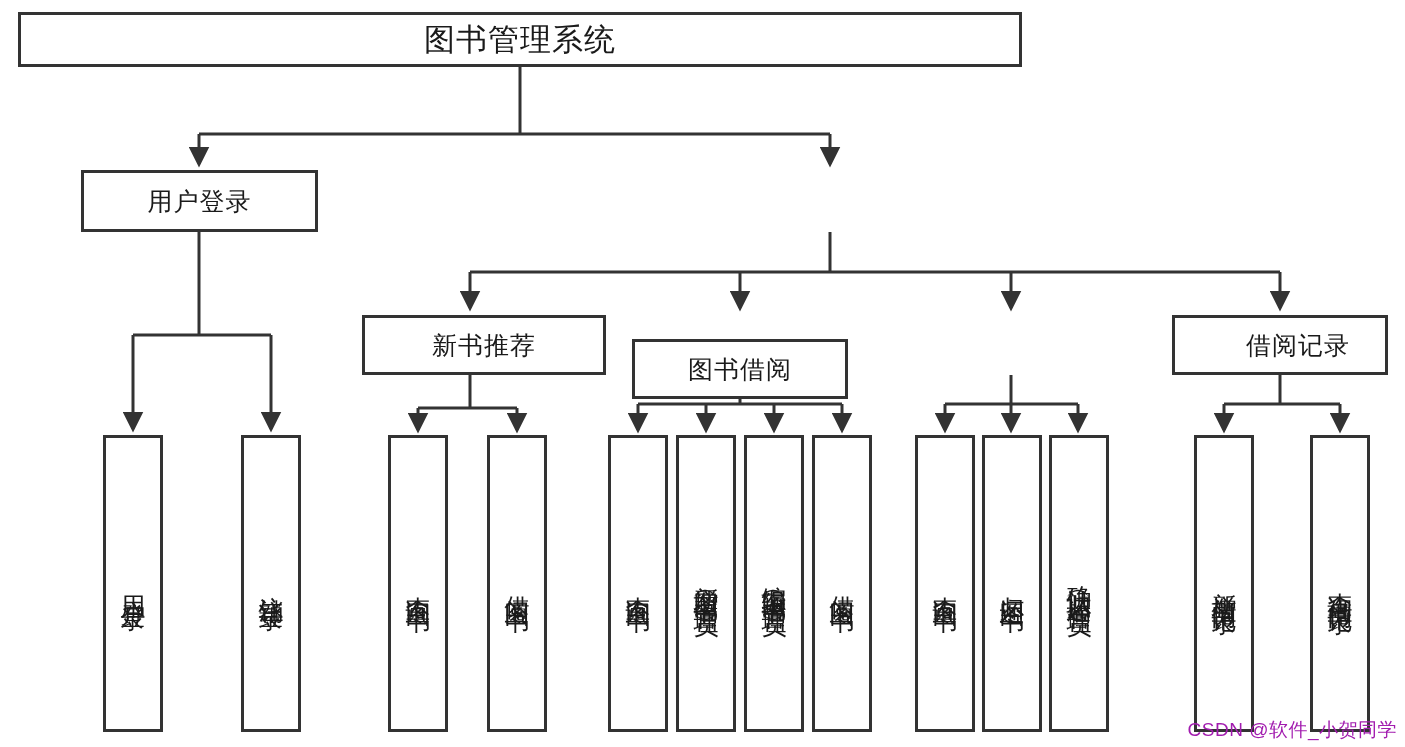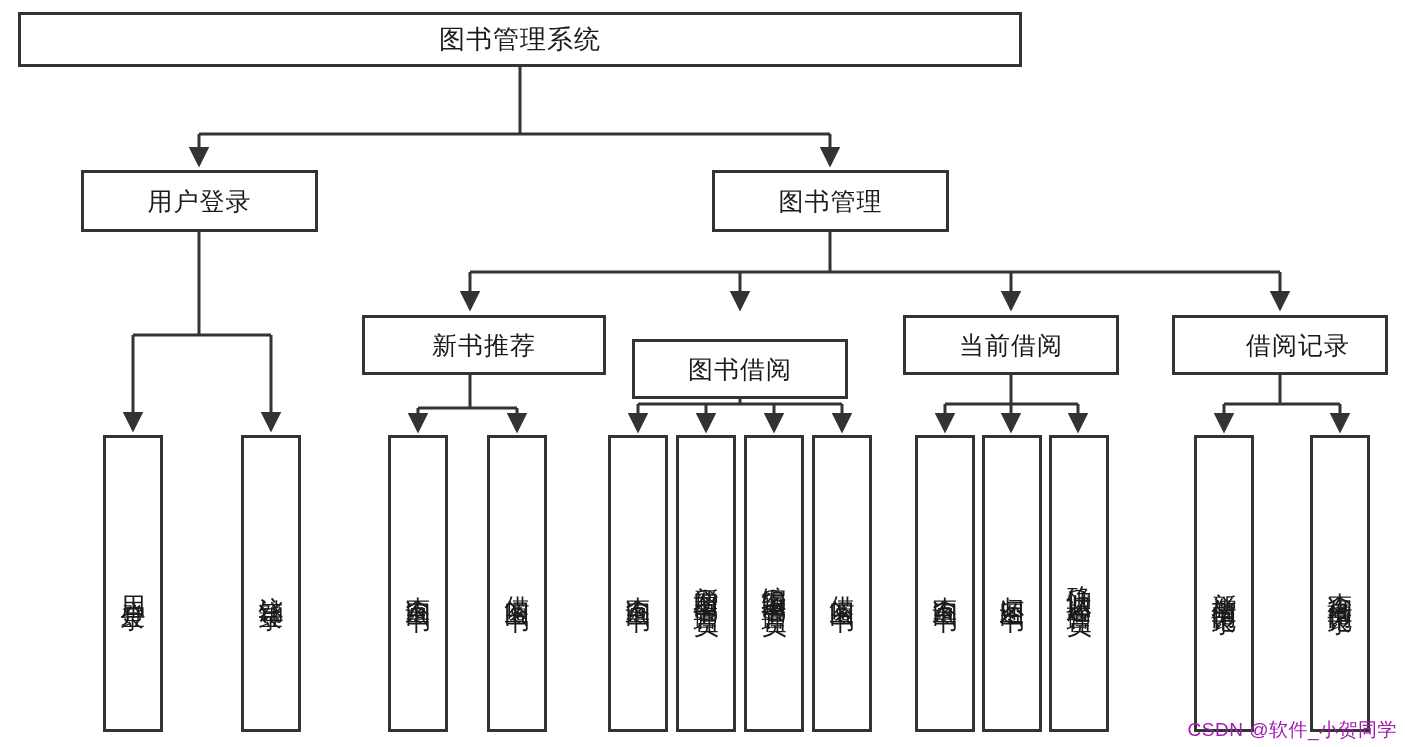--- a/index.html
+++ b/index.html
@@ -45,21 +45,21 @@
     font-size: 25px;
     letter-spacing: 4px;
     line-height: 1;
     padding: 4px 0;
   }
   .node.vert span {
     writing-mode: vertical-rl;
     text-orientation: upright;
   }
   .node.root {
-    font-size: 26px;
+    font-size: 31px;
   }
   .watermark {
     position: absolute;
     right: 8px;
     bottom: 4px;
     font-size: 19px;
     color: #a21caf;
     white-space: nowrap;
     letter-spacing: 0.5px;
   }
@@ -122,32 +122,26 @@
     </g>
   </svg>
 
   <div class="node horiz root" style="left:18px; top:12px; width:1004px; height:55px;">
     <span>图书管理系统</span>
   </div>
 
   <div class="node horiz" style="left:81px; top:170px; width:237px; height:62px;">
     <span>用户登录</span>
   </div>
-  <div class="node horiz" style="left:712px; top:170px; width:237px; height:62px;">
-    <span>图书管理</span>
-  </div>
 
   <div class="node horiz" style="left:362px; top:315px; width:244px; height:60px;">
     <span>新书推荐</span>
   </div>
   <div class="node horiz" style="left:632px; top:315px; width:216px; height:60px;margin-top:24px;">
     <span>图书借阅</span>
-  </div>
-  <div class="node horiz" style="left:903px; top:315px; width:216px; height:60px;">
-    <span>当前借阅</span>
   </div>
   <div class="node horiz" style="left:1172px; top:315px; width:216px; height:60px;padding-left:36px;">
     <span>借阅记录</span>
   </div>
 
   <div class="node vert" style="left:103px; top:435px; width:60px; height:297px;">
     <span>用户登录</span>
   </div>
   <div class="node vert" style="left:241px; top:435px; width:60px; height:297px;">
     <span>注销登录</span>

